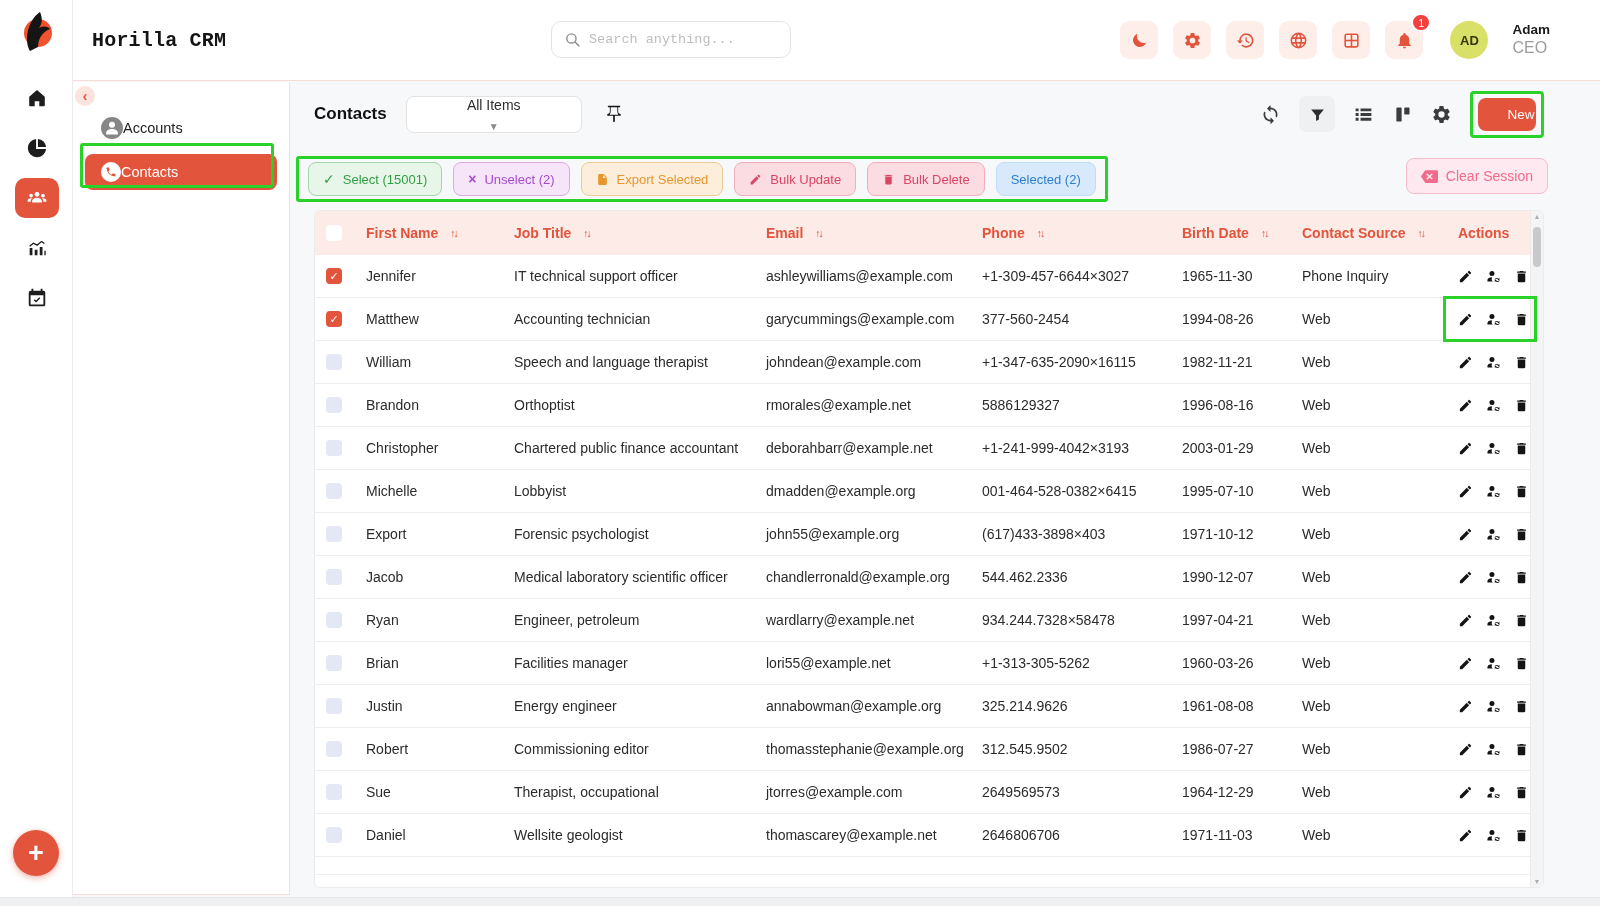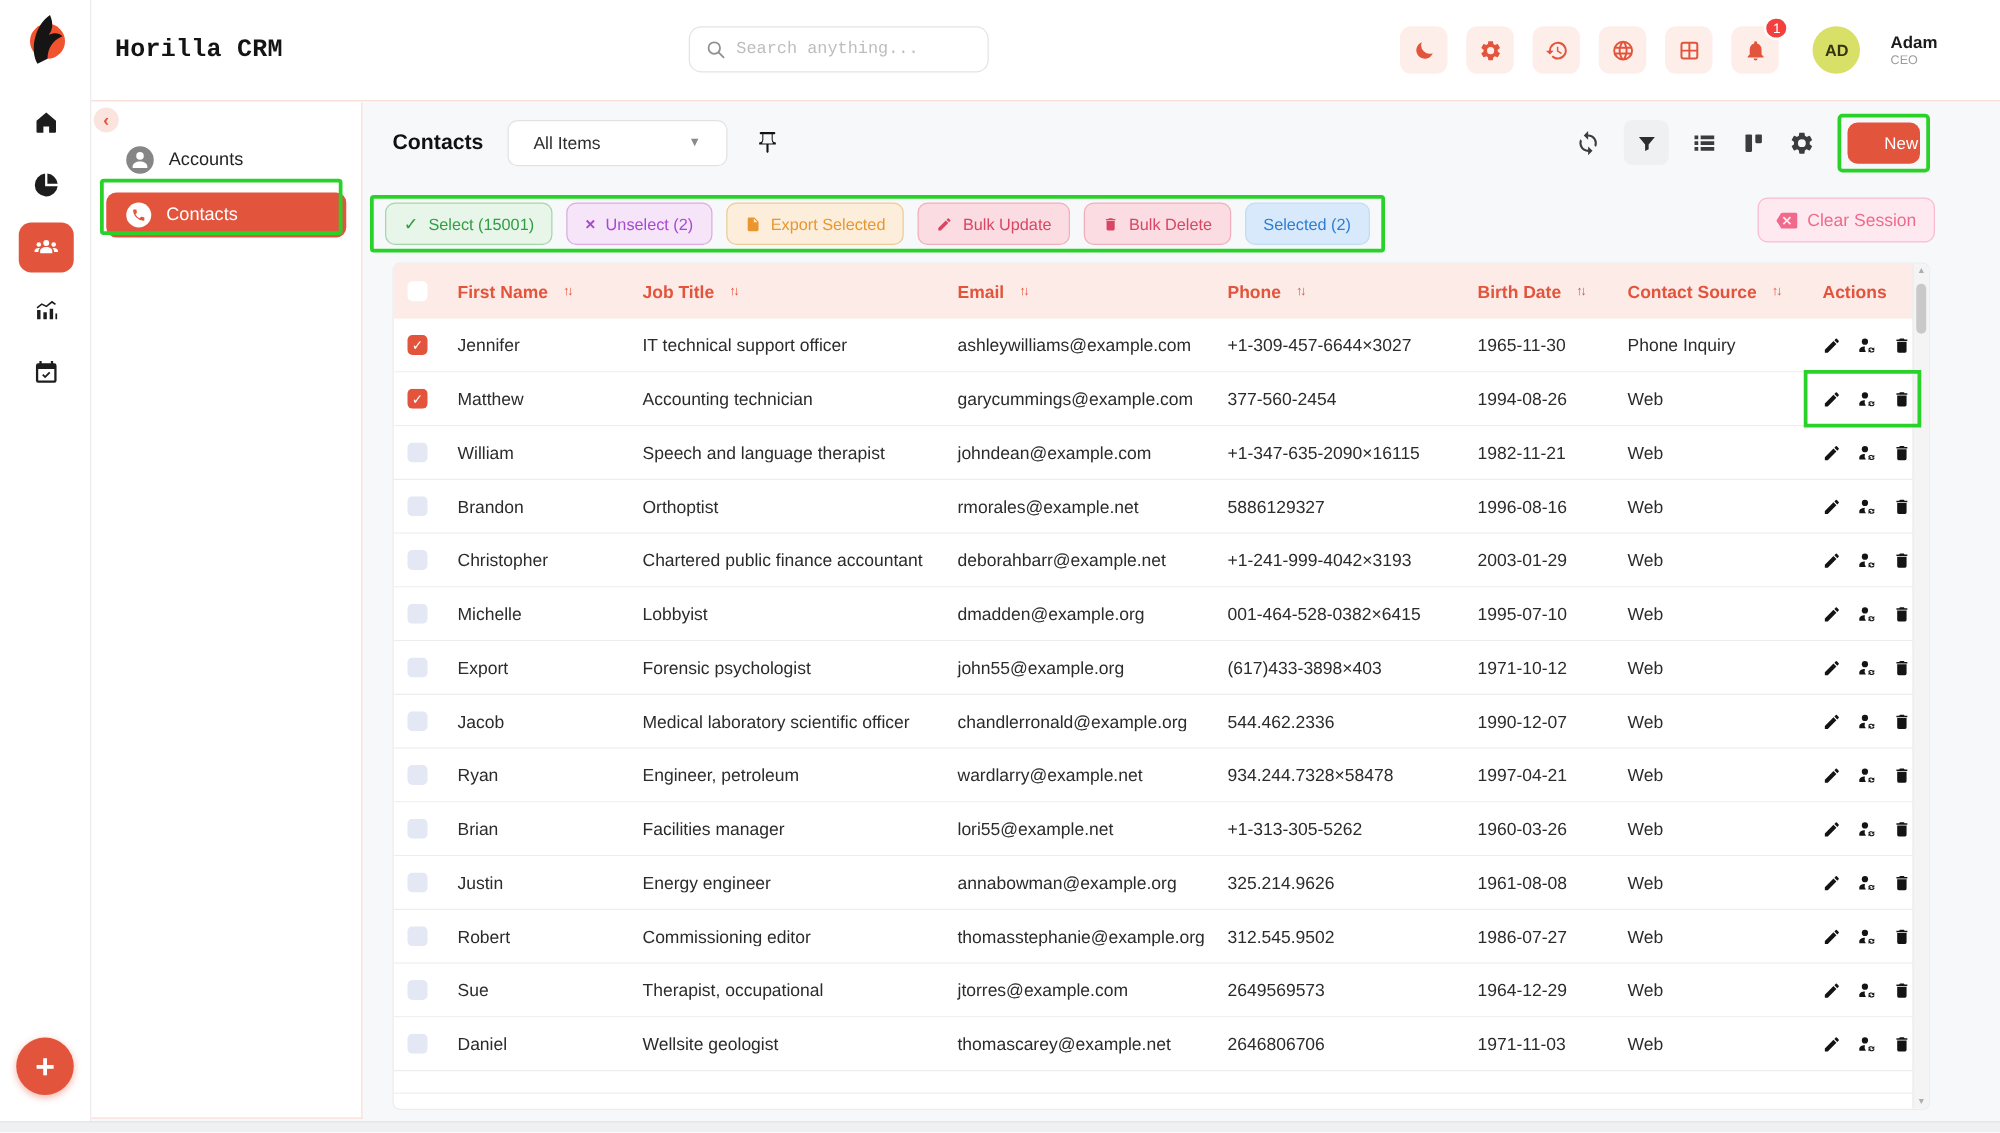--- a/index.html
+++ b/index.html
@@ -28,42 +28,42 @@
   .global-search svg { width: 17px; height: 17px; color: #8f8f8f; flex: none; }
   .global-search input { border: none; outline: none; width: 180px; font-size: 13.5px; font-family: Liberation Mono, monospace; color: #444; }
   .global-search input::placeholder { color: #bdbdbd; }
   .top-actions { margin-left: auto; display: flex; align-items: center; gap: 15px; padding-right: 50px; }
   .icon-btn { width: 38px; height: 38px; border-radius: 9px; background: #fdeeea; color: #e2543c; display: flex; align-items: center; justify-content: center; position: relative; border: none; }
   .icon-btn svg { width: 19px; height: 19px; }
   .badge { position: absolute; top: -8px; right: -8px; min-width: 19px; height: 19px; border-radius: 10px; background: #f43f3f; color: #fff; font-size: 11px; display: flex; align-items: center; justify-content: center; padding: 0 5px; border: 2px solid #fff; }
   .avatar { width: 38px; height: 38px; border-radius: 50%; background: #d9e067; color: #35350f; font-weight: bold; font-size: 13px; display: flex; align-items: center; justify-content: center; margin-left: 12px; flex: none; }
   .user-meta { margin-left: 9px; line-height: 1.3; }
   .user-name { font-size: 13.5px; font-weight: bold; color: #1b1b1b; }
-  .user-role { font-size: 10px; color: #9c9c9c; }
+  .user-role { font-size: 16px; color: #9c9c9c; }
 
   
   .subsidebar { position: absolute; left: 73px; top: 82px; width: 217px; height: 813px; background: #fff; border-right: 1px solid #f6ddd6; border-bottom: 1px solid #f6ddd6; z-index: 4; }
   .collapse-btn { position: absolute; left: 2px; top: 4px; width: 20px; height: 20px; border-radius: 50%; background: #fbe3de; color: #e2543c; font-size: 14px; font-weight: bold; display: flex; align-items: center; justify-content: center; border: none; line-height: 1; }
-  .side-item { display: flex; align-items: center; gap: 12px; font-size: 14.5px; cursor: pointer; }
+  .side-item { display: flex; align-items: center; font-size: 14.5px; cursor: pointer; }
   .item-accounts { margin: 26px 12px 6px; height: 40px; padding-left: 16px; color: #222; }
   .acc-icon { width: 22px; height: 22px; border-radius: 50%; background: #868686; display: flex; align-items: center; justify-content: center; flex: none; }
   .acc-icon svg { width: 22px; height: 22px; }
   .item-contacts { margin: 2px 12px; height: 36px; background: #e2543c; border-radius: 8px; color: #fff; padding-left: 16px; }
   .phone-badge { width: 20px; height: 20px; border-radius: 50%; background: #fff; color: #e2543c; display: flex; align-items: center; justify-content: center; flex: none; }
   .phone-badge svg { width: 12px; height: 12px; }
 
   
   .annot { position: absolute; border: 3px solid #28d228; border-radius: 3px; pointer-events: none; z-index: 8; }
   .annot-contacts { left: 7px; top: 61px; width: 194px; height: 45px; }
 
   
   .main { position: absolute; left: 290px; top: 82px; right: 0; bottom: 0; }
   .toolbar { position: absolute; left: 24px; top: 8px; width: 1230px; height: 48px; display: flex; align-items: center; }
   .page-title { font-size: 17px; font-weight: bold; color: #111; }
-  .view-select { margin-left: 19px; width: 176px; height: 37px; border: 1px solid #e2e2e2; border-radius: 8px; background: #fff; display: flex; align-items: center; justify-content: space-between; padding: 0 20px; font-size: 14px; color: #2e2e2e; cursor: pointer; }
+  .view-select { margin-left: 19px; width: 176px; height: 37px; border: 1px solid #e2e2e2; border-radius: 8px; background: #fff; display: flex; align-items: center; justify-content: space-between; padding: 0 20px; font-size: 14px; color: #2e2e2e; cursor: pointer; flex-direction: column; }
   .chev { color: #8a8a8a; font-size: 10px; }
   .pin-btn { margin-left: 22px; color: #131313; background: none; border: none; }
   .pin-btn svg { width: 20px; height: 20px; }
   .toolbar-right { margin-left: auto; display: flex; align-items: center; gap: 18px; }
   .list-search { width: 252px; height: 37px; border: 1px solid #e0e0e0; border-radius: 9px; background: #fff; display: flex; align-items: center; justify-content: space-between; padding: 0 12px; }
   .list-search input { border: none; outline: none; width: 190px; font-size: 13.5px; font-family: inherit; color: #444; }
   .list-search input::placeholder { color: #b5b5b5; }
   .list-search svg { width: 18px; height: 18px; color: #4a4a4a; }
   .tb-icon { color: #3c3c3c; background: none; border: none; }
   .tb-icon svg { width: 21px; height: 21px; }

